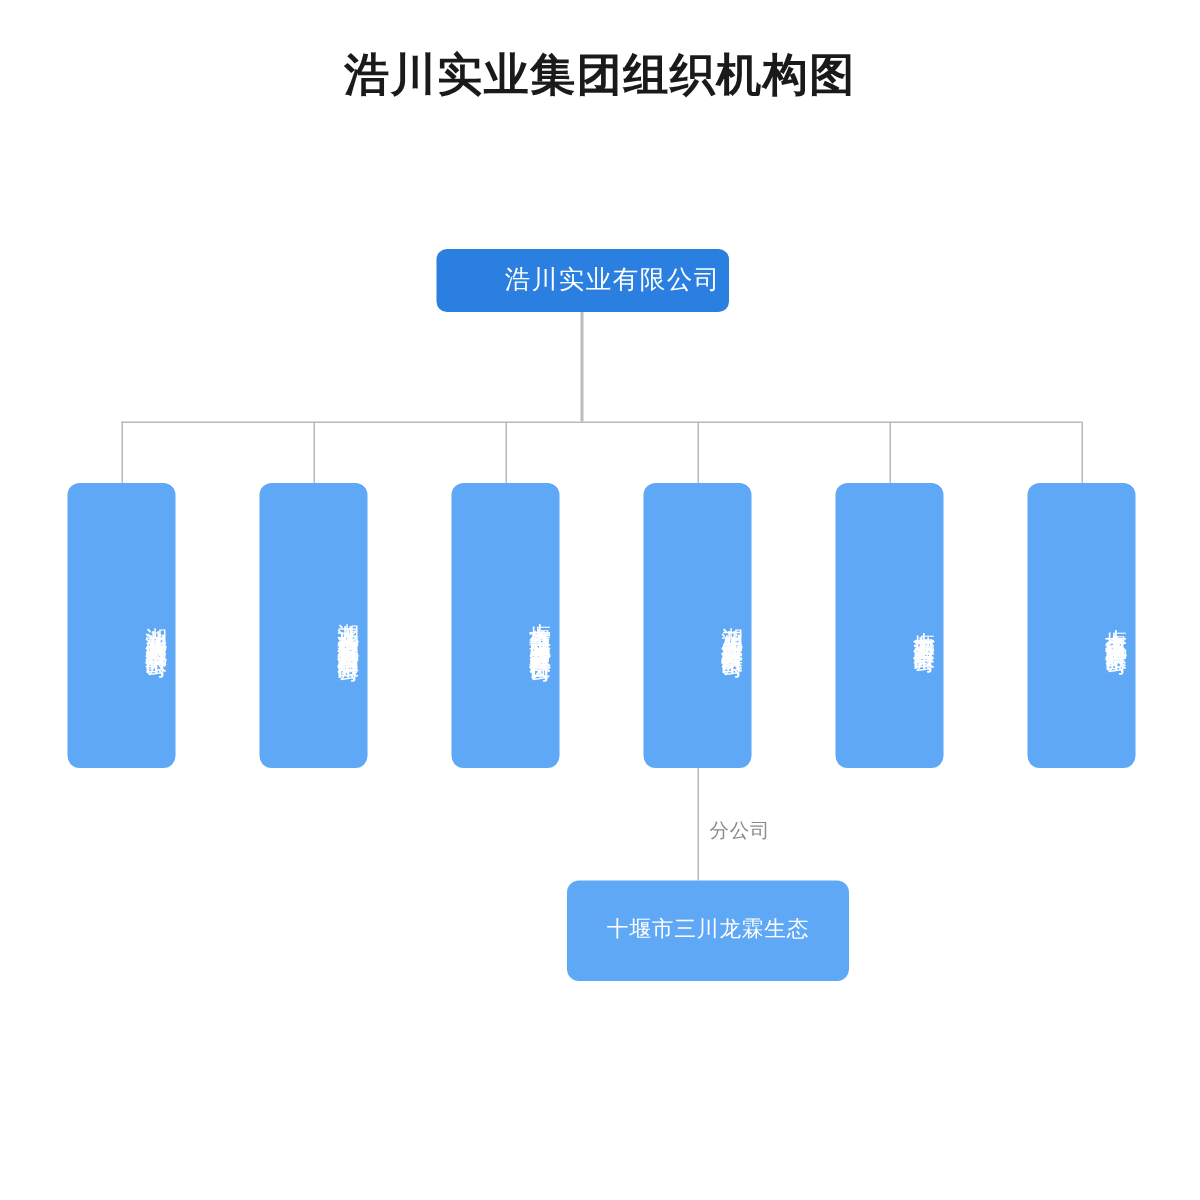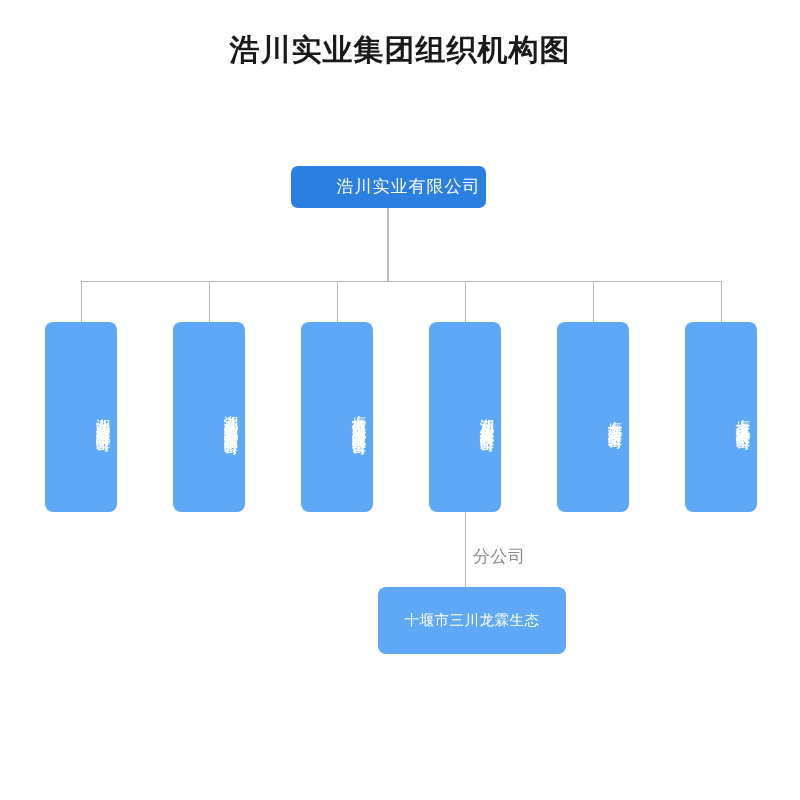--- a/index.html
+++ b/index.html
@@ -95,21 +95,21 @@
     flex-direction: column;
     padding: 6px 8px;
   }
   .node-branch .branch-line-text {
     display: block;
     white-space: nowrap;
   }
 
   .branch-label {
     position: absolute;
-    font-size: 17px;
+    font-size: 13px;
     color: #8a8a8a;
     white-space: nowrap;
     letter-spacing: 0.5px;
   }
 </style>
 </head>
 <body>
 
 <div id="chart-root">
 

